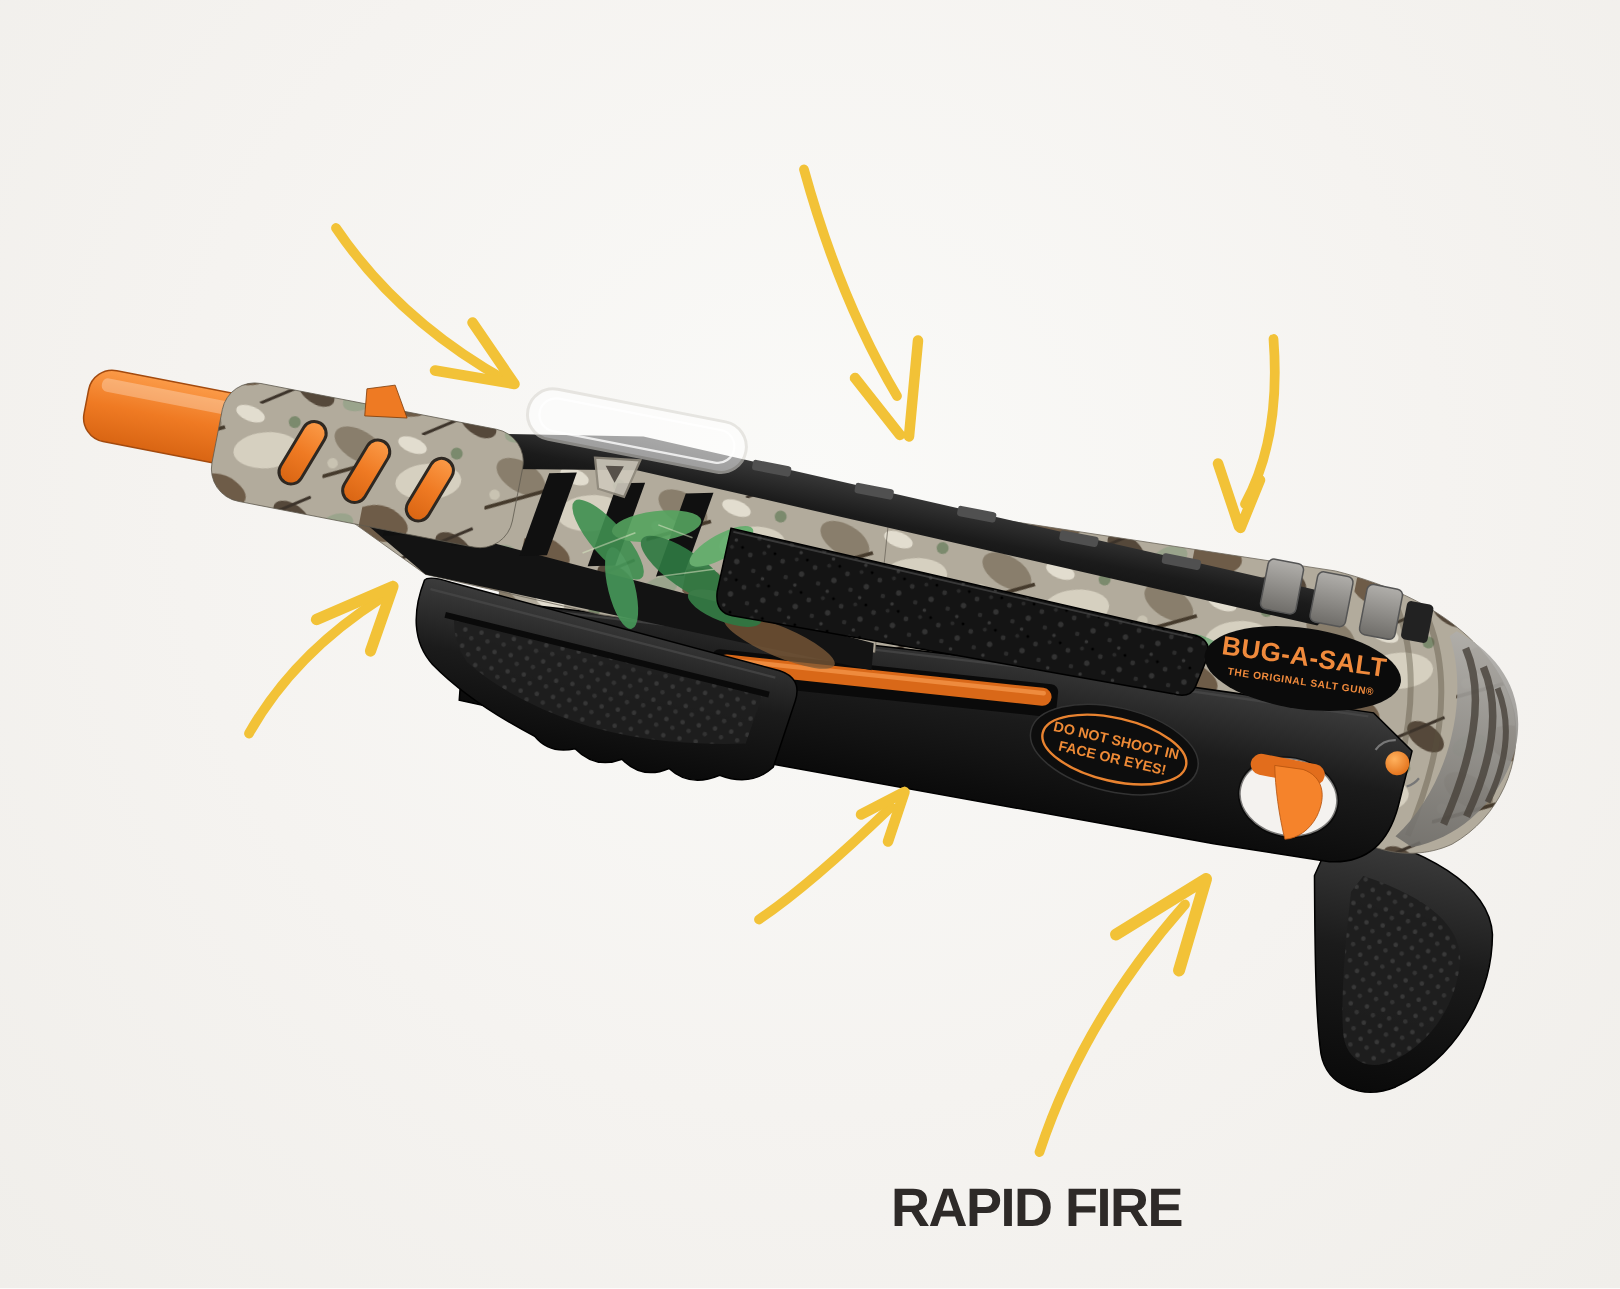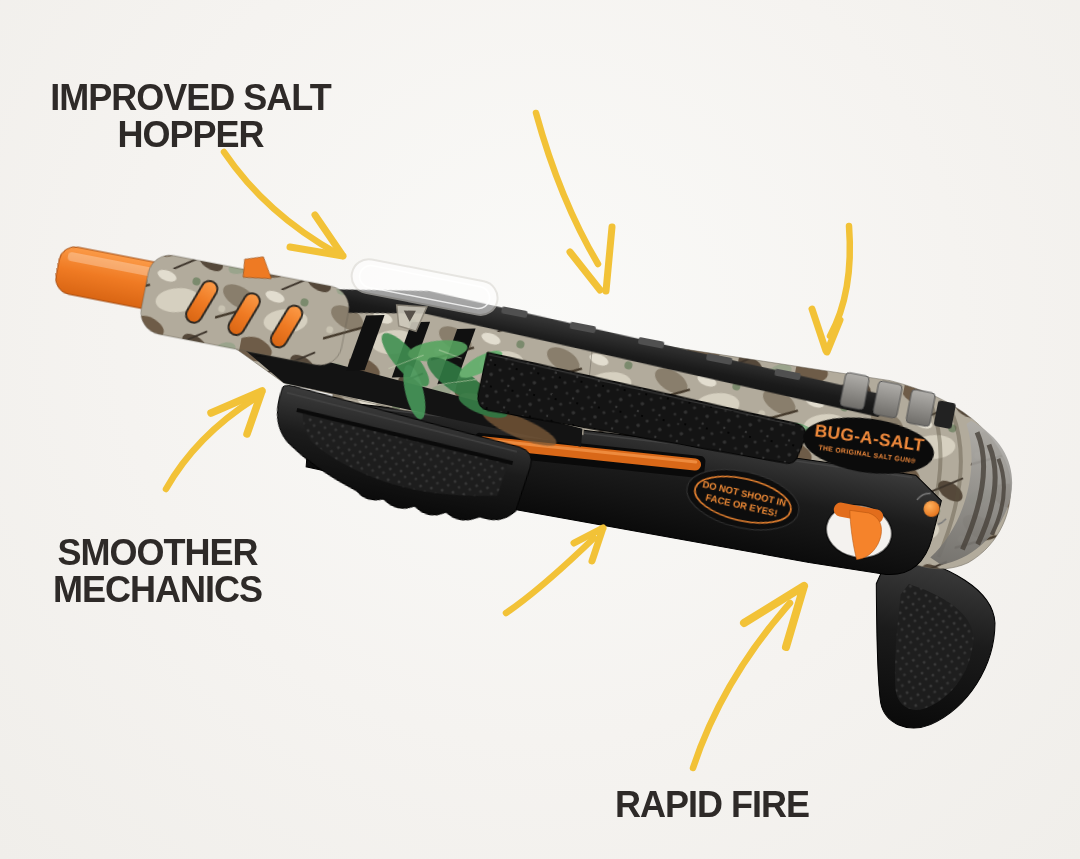--- a/index.html
+++ b/index.html
@@ -227,22 +227,20 @@
       <path d="M506 613 Q540 590 594 538" stroke-width="6.5"></path>
       <path d="M574 543 L603 528 M592 561 L603 528" stroke-width="7"></path>
     </g>
     <g>
       <path d="M693 768 Q722 680 790 603" stroke-width="6.5"></path>
       <path d="M744 623 L804 586 M786 647 L804 586" stroke-width="8"></path>
     </g>
   </g>
 </svg>
 
-<div class="callout" style="left:38px;top:79px;width:305px">IMPROVED SALT HOPPER</div>
-
-
-
-<div class="callout" style="left:40px;top:534px;width:235px">SMOOTHER MECHANICS</div>
-
-
-<div class="callout nowrap" style="left:602px;top:786px;width:220px">RAPID FIRE</div>
+
+
+
+
+
+<div class="callout nowrap" style="left:581px;top:786px;width:220px">RAPID FIRE</div>
 
 </div>
 
 </body></html>

